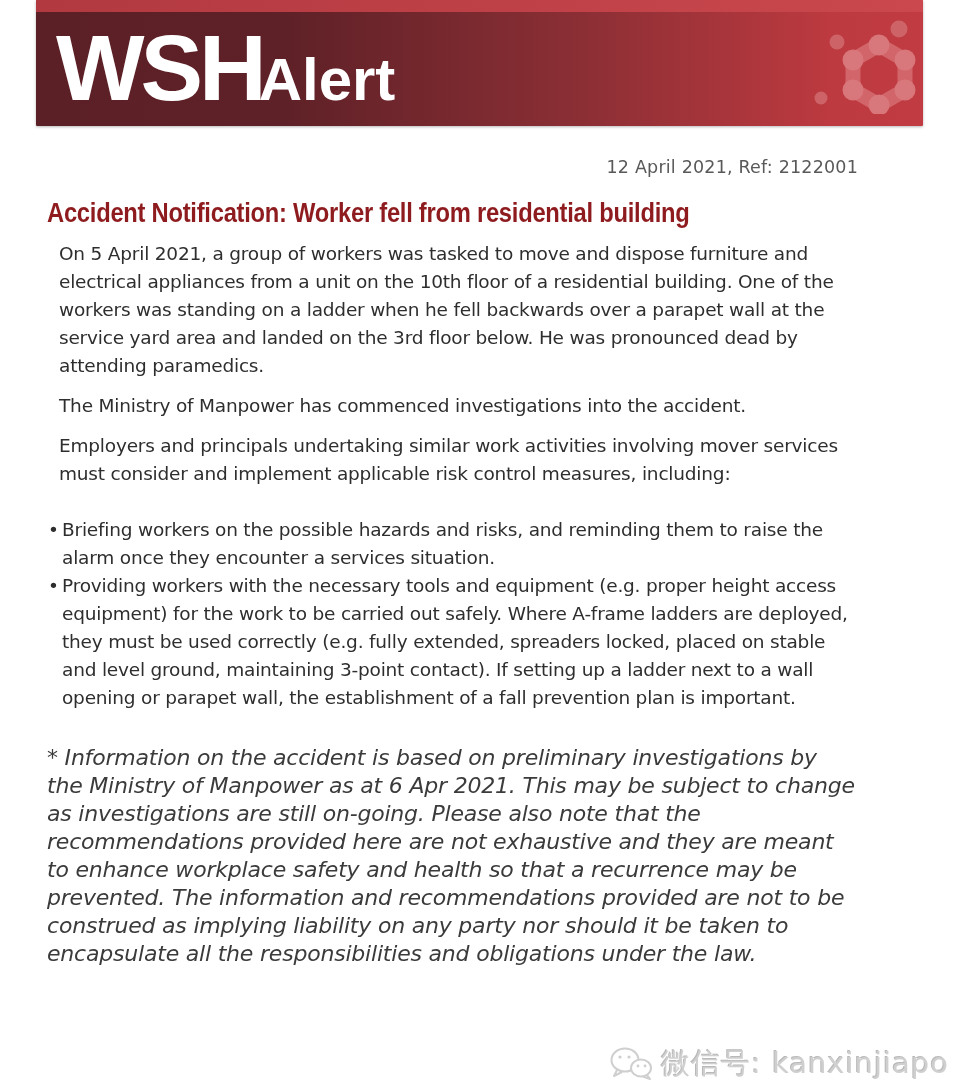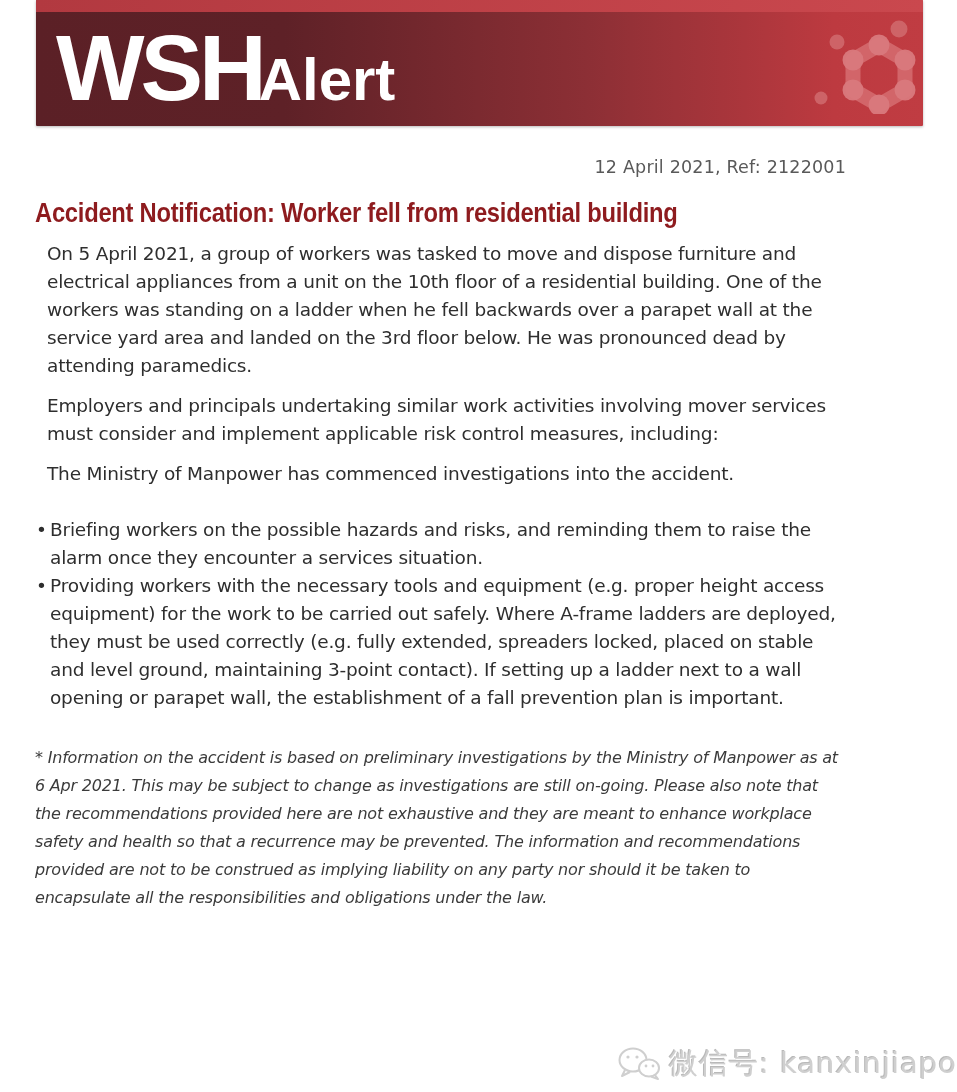--- a/index.html
+++ b/index.html
@@ -24,21 +24,21 @@
     font-family:"Liberation Sans",sans-serif;font-weight:bold;
     font-size:92px;line-height:1;letter-spacing:-4px;
     transform:scaleX(1.02);transform-origin:left bottom;
   }
   .logo-sub{
     font-family:"Liberation Sans",sans-serif;font-weight:bold;
     font-size:60px;line-height:1;
   }
   .molecule{position:absolute;right:2px;top:12px;}
   
-  .content{position:absolute;left:0;top:125px;width:878px;padding:0 32px 0 35px;box-sizing:border-box;}
+  .content{position:absolute;left:12px;top:125px;width:878px;padding:0 32px 0 35px;box-sizing:border-box;}
   .dateref{
     margin-top:31px;text-align:right;
     font-size:17.5px;line-height:22px;color:var(--date-text,#595959);letter-spacing:.2px;
   }
   .title{
     margin:20px 0 0 0;
     font-family:"Liberation Sans",sans-serif;font-weight:bold;
     font-size:27px;line-height:30px;color:var(--title,#8e1b1e);
     letter-spacing:-.3px;white-space:nowrap;
     transform:scaleX(.88);transform-origin:left center;
@@ -48,25 +48,25 @@
   .p2{margin-top:27px;}
   .p3{margin-top:26px;}
   ul.measures{
     margin:28px 0 0 0;padding:0;list-style:none;
     font-size:18.5px;line-height:28px;color:var(--body-text,#2e2e2e);letter-spacing:-.2px;
   }
   ul.measures li{position:relative;padding-left:15px;}
   ul.measures li::before{content:"\2022";position:absolute;left:1px;}
   .footnote{
     margin:32px 0 0 0;font-style:italic;
-    font-size:16px;line-height:28px;color:#3b3b3b;letter-spacing:-.2px;
+    font-size:22px;line-height:28px;color:#3b3b3b;letter-spacing:-.2px;
   }
   
   .watermark{
-    position:absolute;right:0;bottom:8px;display:flex;align-items:center;gap:7px;
+    position:absolute;right:8px;bottom:8px;display:flex;align-items:center;gap:7px;
     color:var(--watermark-text,#cfcfcf);font-size:29px;letter-spacing:1px;
     text-shadow:1px 1px 0 #ffffff,-1px -1px 0 #b9b9b9;
     font-family:"DejaVu Sans",sans-serif;
   }
 </style>
 </head>
 <body>
 
 <div class="page">
 
@@ -91,22 +91,22 @@
       <circle cx="50" cy="86" r="6.5" fill="#cf686c" opacity="0.9"></circle>
     </svg>
   </header>
 
   <div class="content">
     <div class="dateref">12 April 2021, Ref: 2122001</div>
 
     <h1 class="title">Accident Notification: Worker fell from residential building</h1>
 
     <p class="body p1">On 5 April 2021, a group of workers was tasked to move and dispose furniture and electrical appliances from a unit on the 10th floor of a residential building. One of the workers was standing on a ladder when he fell backwards over a parapet wall at the service yard area and landed on the 3rd floor below. He was pronounced dead by attending paramedics.</p>
+    <p class="body p2">The Ministry of Manpower has commenced investigations into the accident.</p>
     <p class="body p3">Employers and principals undertaking similar work activities involving mover services must consider and implement applicable risk control measures, including:</p>
-    <p class="body p2">The Ministry of Manpower has commenced investigations into the accident.</p>
 
     <ul class="measures">
       <li>Briefing workers on the possible hazards and risks, and reminding them to raise the alarm once they encounter a services situation.</li>
       <li>Providing workers with the necessary tools and equipment (e.g. proper height access equipment) for the work to be carried out safely. Where A-frame ladders are deployed, they must be used correctly (e.g. fully extended, spreaders locked, placed on stable and level ground, maintaining 3-point contact). If setting up a ladder next to a wall opening or parapet wall, the establishment of a fall prevention plan is important.</li>
     </ul>
 
     <p class="footnote">* Information on the accident is based on preliminary investigations by the Ministry of Manpower as at 6 Apr 2021. This may be subject to change as investigations are still on-going. Please also note that the recommendations provided here are not exhaustive and they are meant to enhance workplace safety and health so that a recurrence may be prevented. The information and recommendations provided are not to be construed as implying liability on any party nor should it be taken to encapsulate all the responsibilities and obligations under the law.</p>
   </div>
 
   <div class="watermark">

